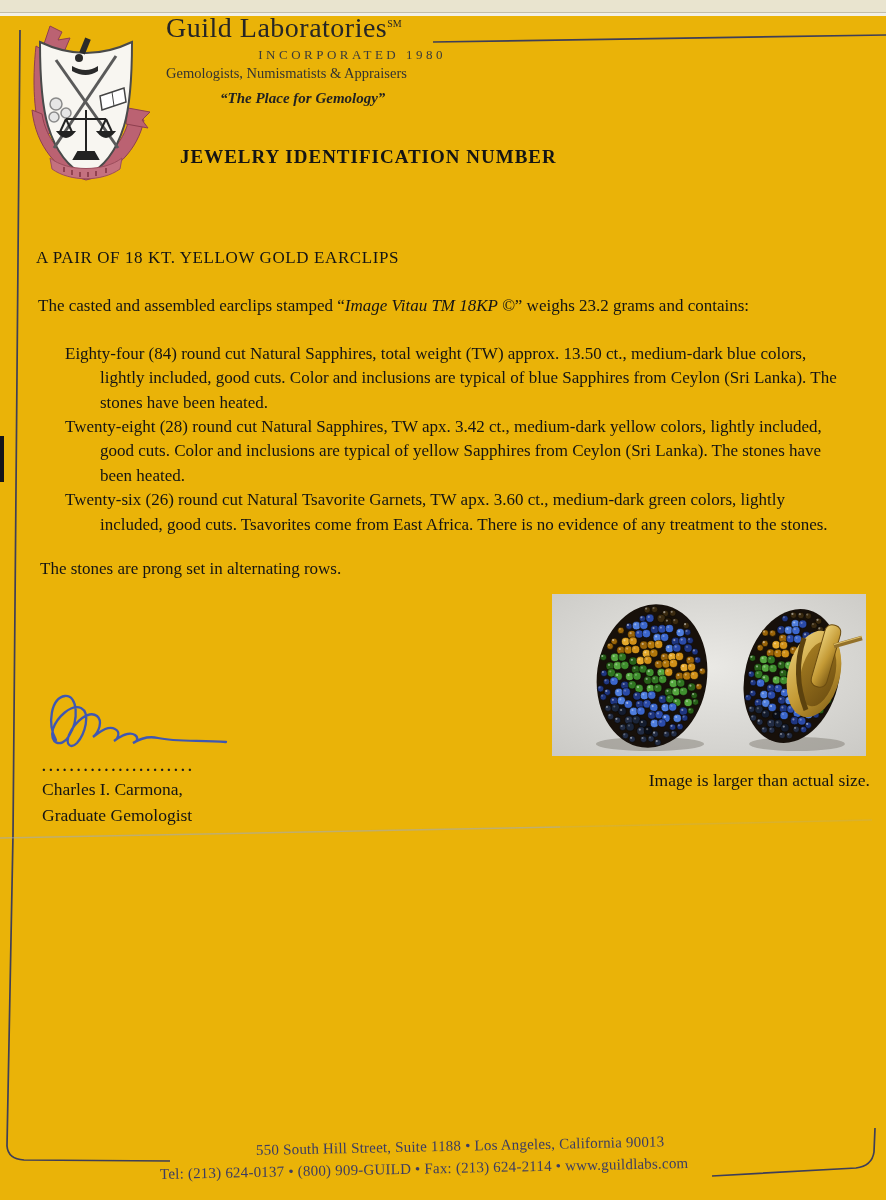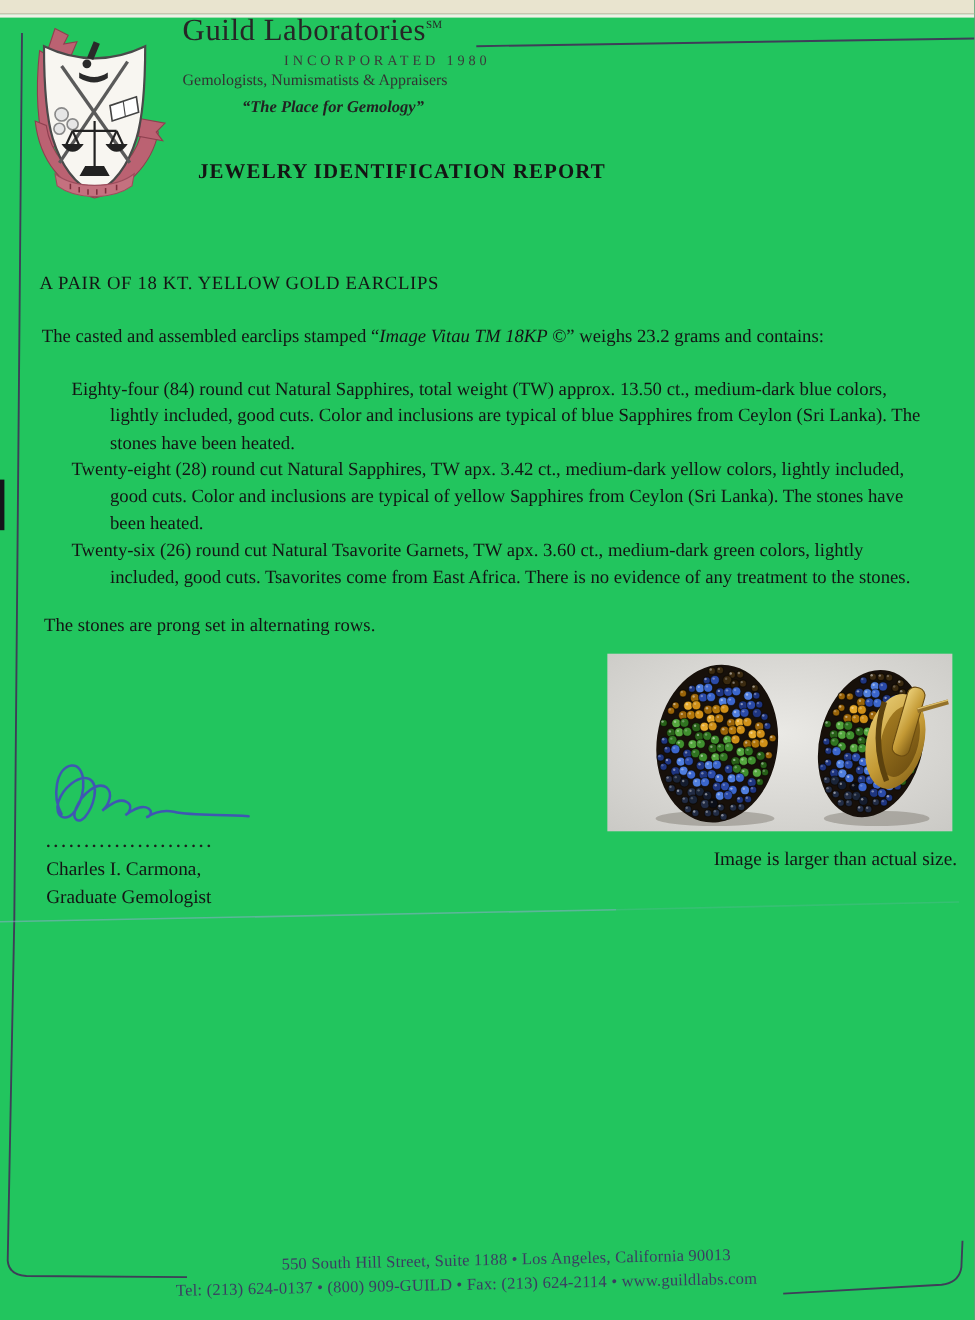--- a/index.html
+++ b/index.html
@@ -1,16 +1,16 @@
 <!DOCTYPE html>
 <html><head>
 <meta charset="utf-8">
 <style>
   html,body{margin:0;padding:0;background:#888;}
-  .scan{position:relative;width:886px;height:1200px;background:#22c55e;overflow:hidden;
+  .scan{position:relative;width:886px;height:1200px;background:#eab308;overflow:hidden;
         font-family:"Liberation Serif","DejaVu Serif",serif;color:#141414;}
   .top-strip{position:absolute;left:0;top:0;width:886px;height:12px;background:#e9e4cf;
              border-bottom:1px solid #c2bda9;}
   .top-strip2{position:absolute;left:0;top:13px;width:886px;height:3px;background:#f2f0e7;}
   .page-lines{position:absolute;left:0;top:0;width:886px;height:1200px;pointer-events:none;}
 
   
   .crest{position:absolute;left:16px;top:22px;width:140px;height:168px;}
   .hdr{position:absolute;left:166px;top:12px;width:280px;}
   .company{font-size:28px;color:#262626;letter-spacing:.5px;white-space:nowrap;}
@@ -114,21 +114,21 @@
     </g>
   </svg>
 
   <div class="hdr">
     <div class="company"><span>Guild Laboratories</span><sup>SM</sup></div>
     <div class="incorp">INCORPORATED 1980</div>
     <div class="subtitle">Gemologists, Numismatists &amp; Appraisers</div>
     <div class="tagline">“The Place for Gemology”</div>
   </div>
 
-  <div class="report-title">JEWELRY IDENTIFICATION REPORT</div>
+  <div class="report-title">JEWELRY IDENTIFICATION NUMBER</div>
 
 
   <div class="body-text">
     <p class="item-title">A PAIR OF 18 KT. YELLOW GOLD EARCLIPS</p>
     <p class="intro"><span>The casted and assembled earclips stamped “</span><span class="stamp-italic">Image Vitau TM 18KP ©</span><span>” weighs 23.2 grams and contains:</span></p>
     <p class="stone">Eighty-four (84) round cut Natural Sapphires, total weight (TW) approx. 13.50 ct., medium-dark blue colors, lightly included, good cuts.  Color and inclusions are typical of blue Sapphires from Ceylon (Sri Lanka).  The stones have been heated.</p>
     <p class="stone">Twenty-eight (28) round cut Natural Sapphires, TW apx. 3.42 ct., medium-dark yellow colors, lightly included, good cuts.  Color and inclusions are typical of yellow Sapphires from Ceylon (Sri Lanka).  The stones have been heated.</p>
     <p class="stone">Twenty-six (26) round cut Natural Tsavorite Garnets, TW apx. 3.60 ct., medium-dark green colors, lightly included, good cuts.  Tsavorites come from East Africa.  There is no evidence of any treatment to the stones.</p>
     <p class="note">The stones are prong set in alternating rows.</p>
   </div>

